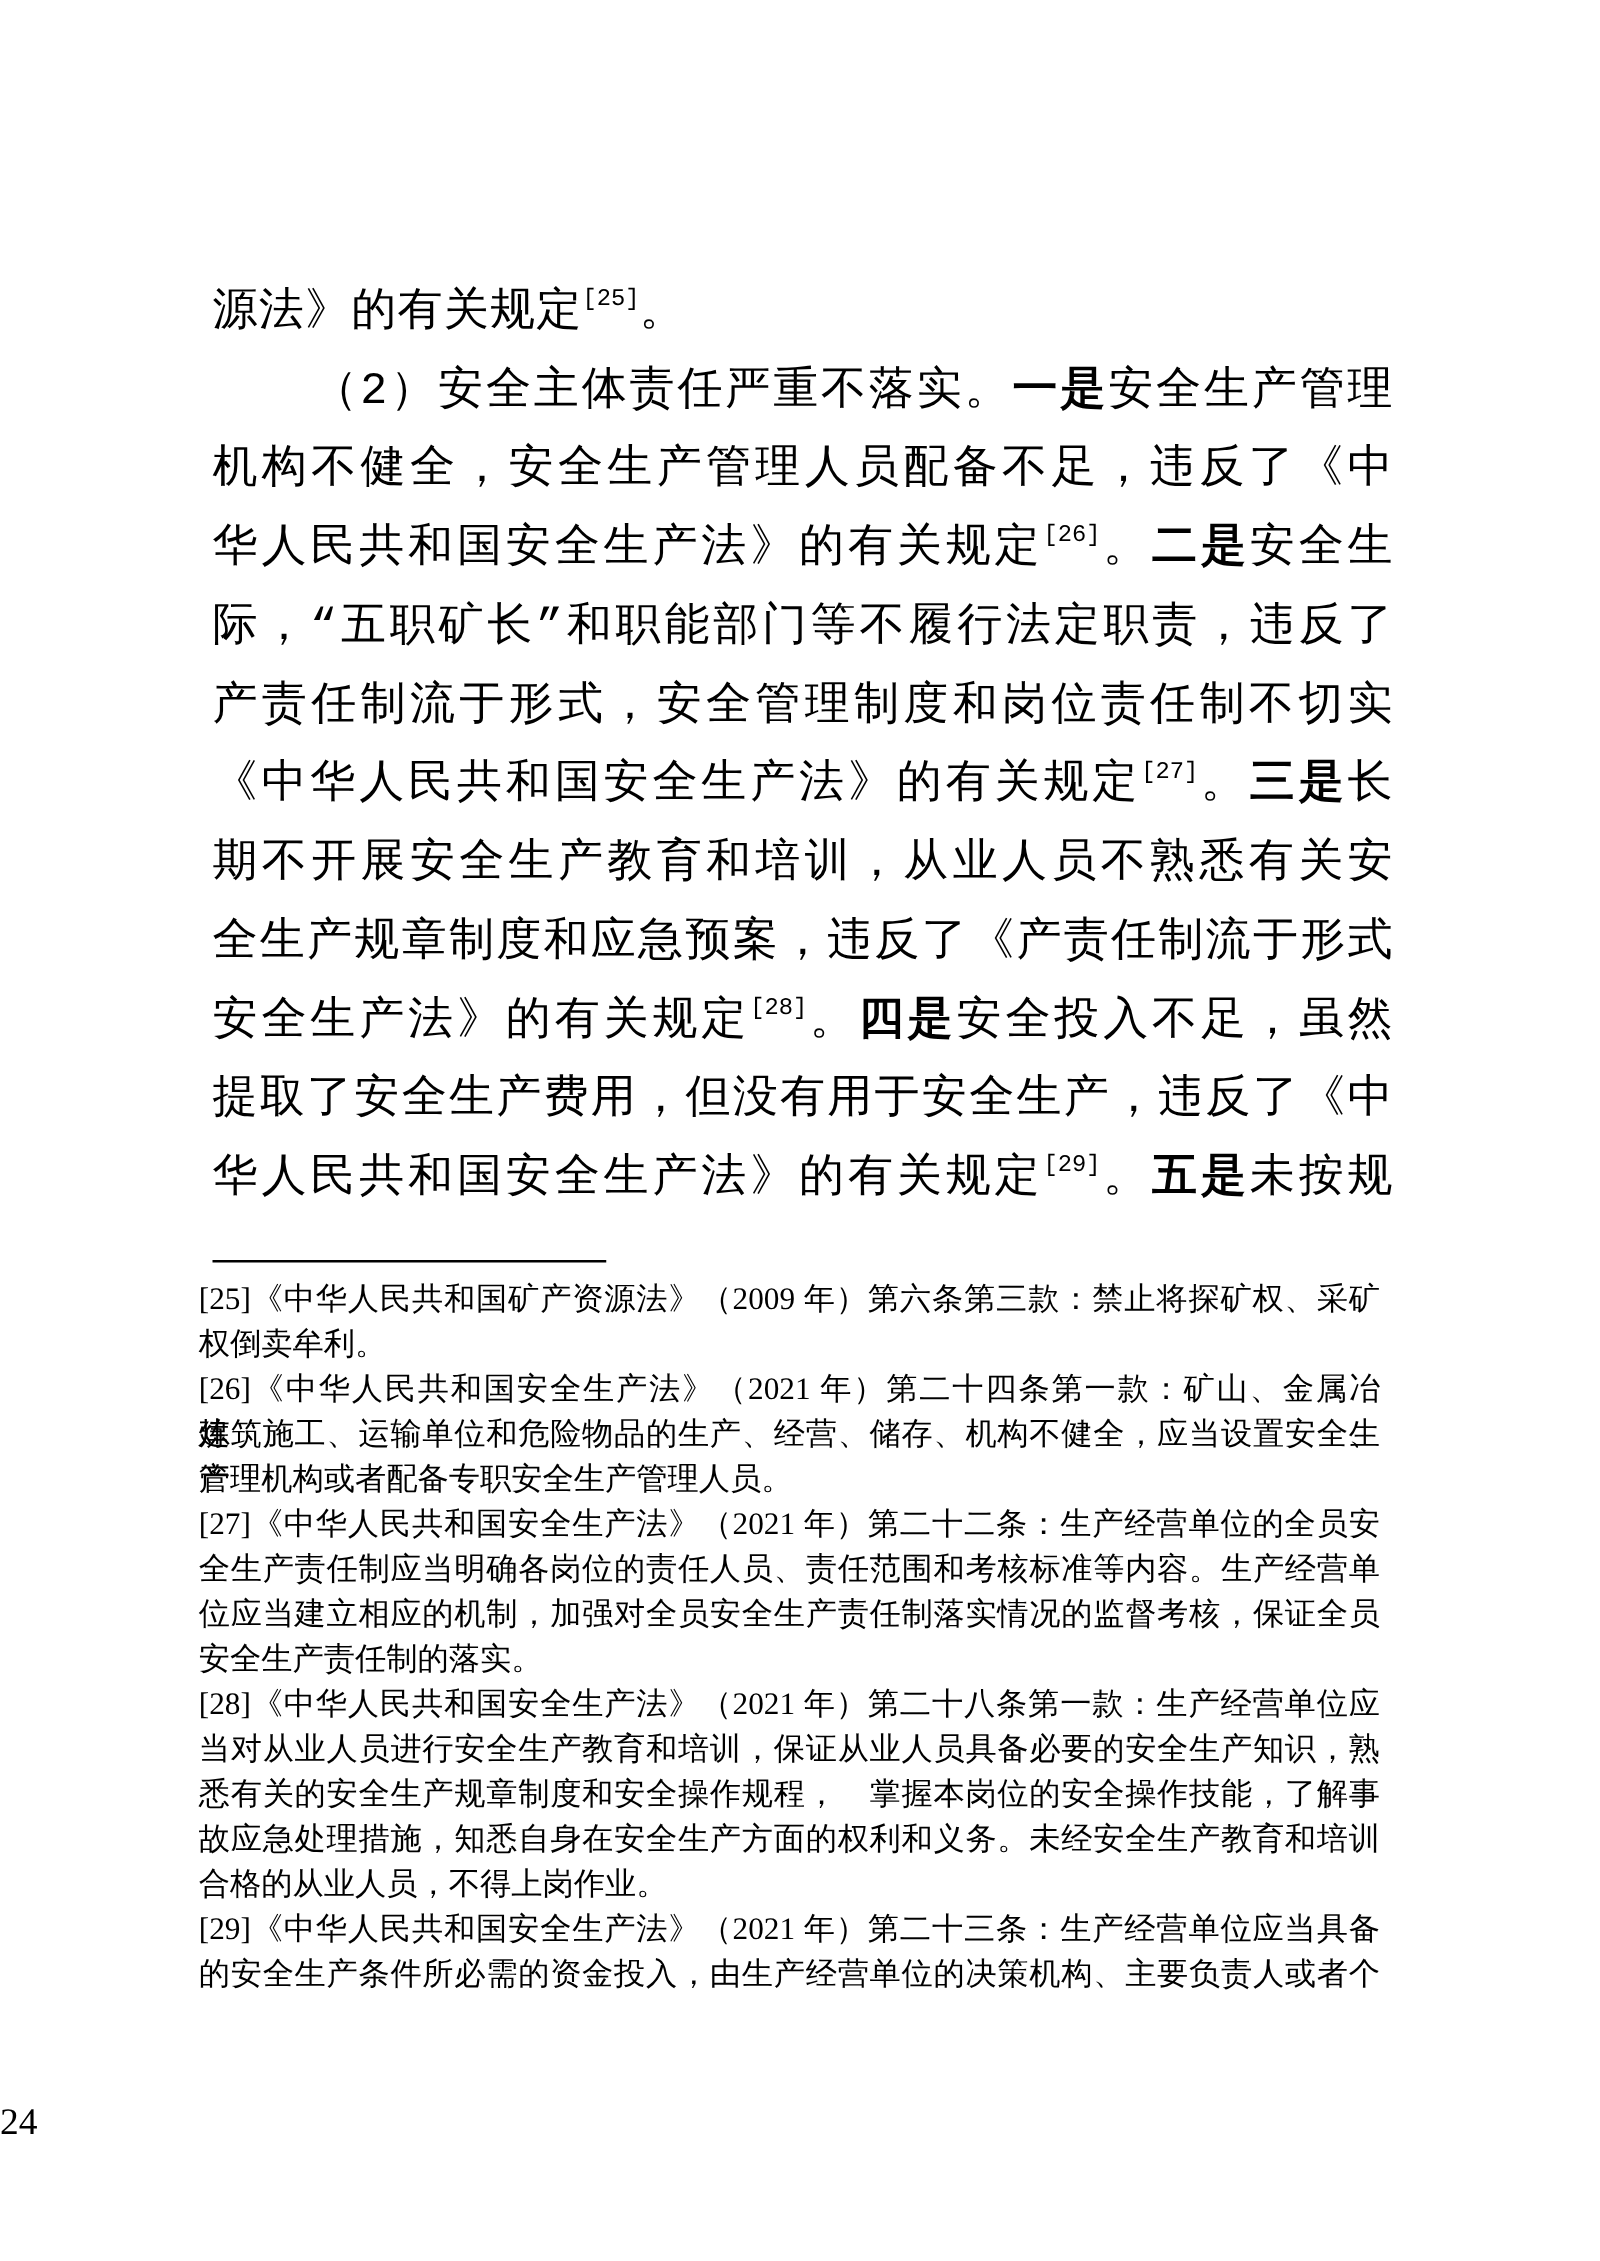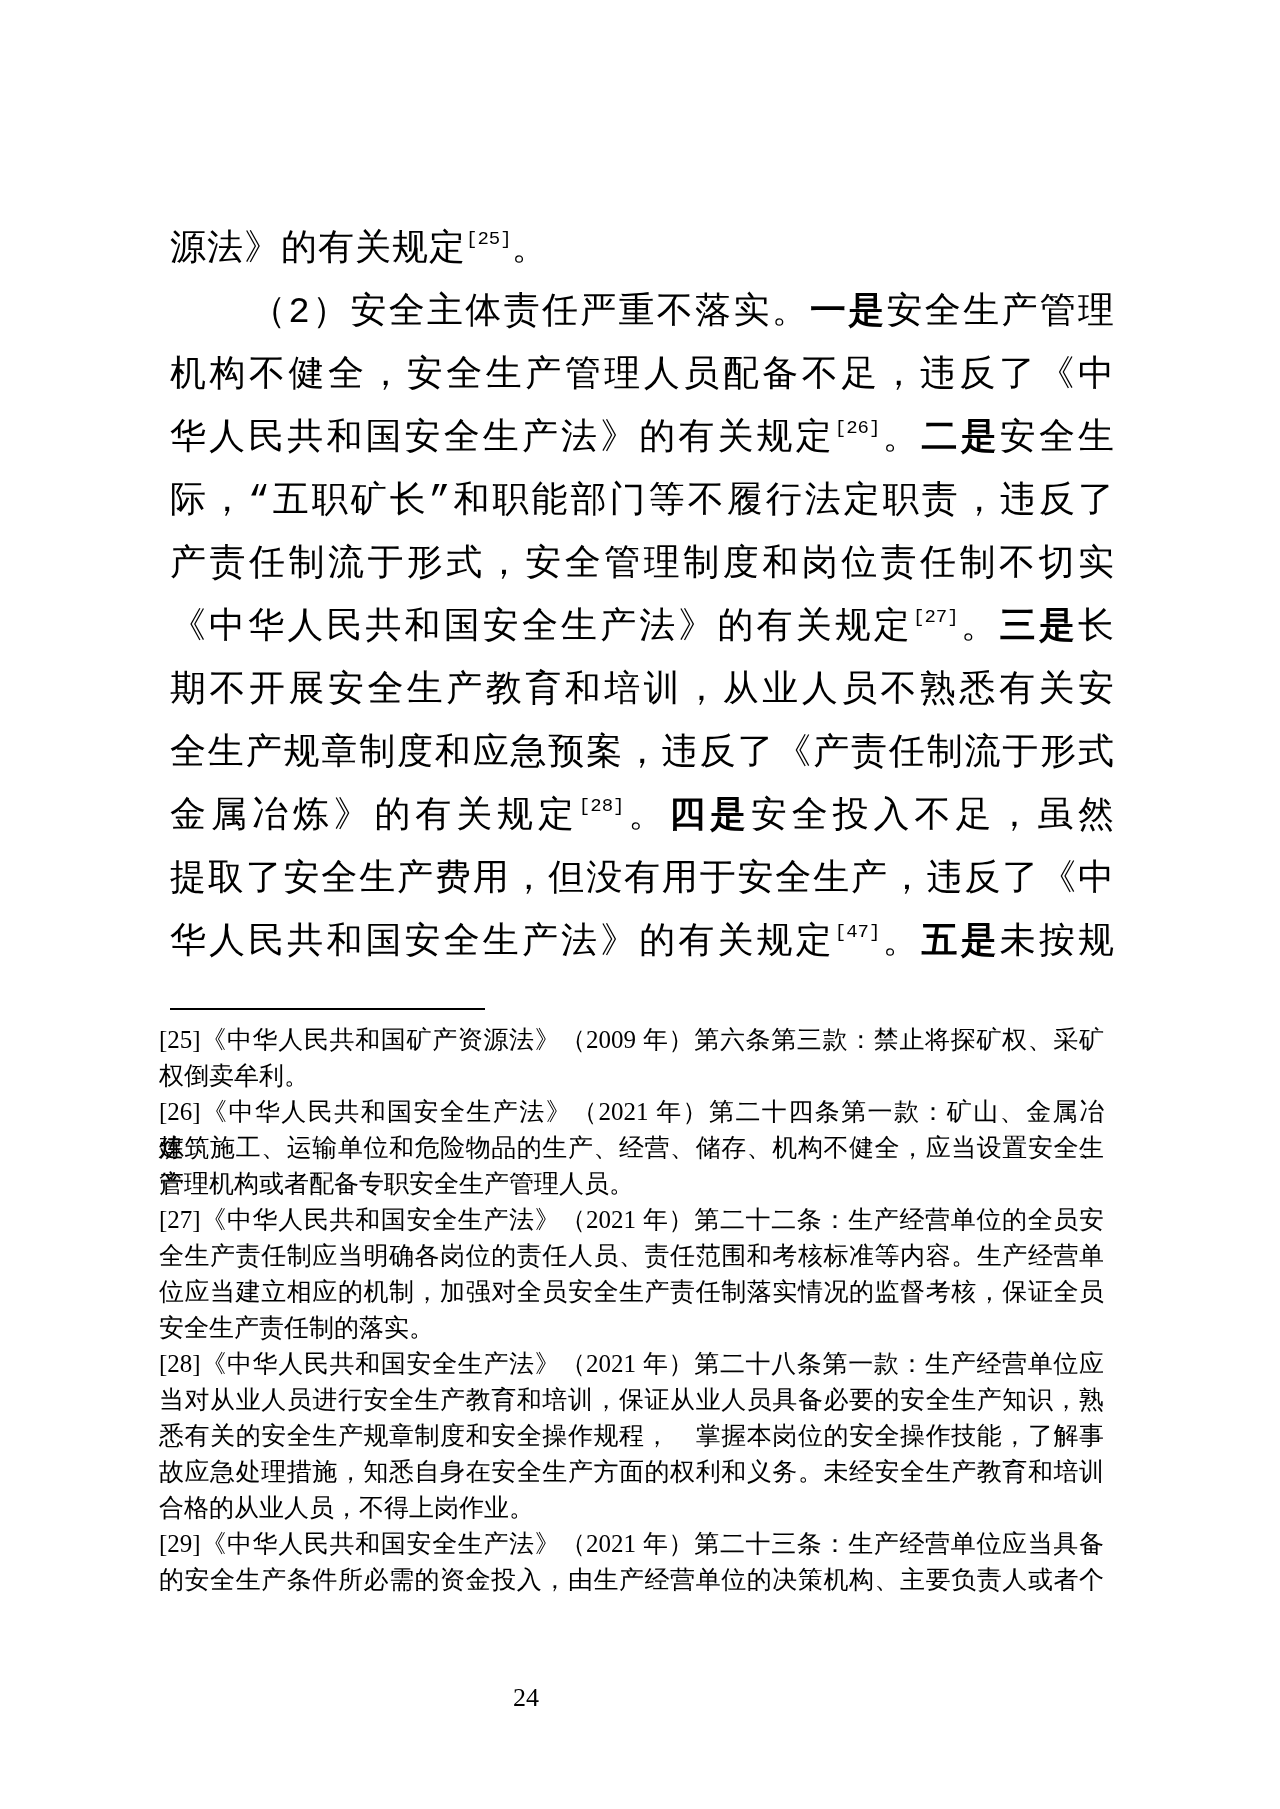--- a/index.html
+++ b/index.html
@@ -76,42 +76,42 @@
   }
   .fn-line.flush-left {
     text-align-last: left;
   }
   
   .page-number {
     position: absolute;
     left: 0;
     top: 1680px;
     width: 1052px;
-    text-align: center;
-    font-size: 26px;
+    text-align: left;
+    font-size: 30px;
     line-height: 36px;
   }
 </style>
 </head>
 <body>
 
 <div class="page">
   <div class="body-text">
       <div class="body-line flush-left"><span>源法》的有关规定</span><span class="seg-sup">[25]</span><span>。</span></div>
       <div class="body-line indent"><span>（2）安全主体责任严重不落实。</span><span class="seg-bold">一是</span><span>安全生产管理</span></div>
       <div class="body-line"><span>机构不健全，安全生产管理人员配备不足，违反了《中</span></div>
       <div class="body-line"><span>华人民共和国安全生产法》的有关规定</span><span class="seg-sup">[26]</span><span>。</span><span class="seg-bold">二是</span><span>安全生</span></div>
       <div class="body-line"><span>际，“五职矿长”和职能部门等不履行法定职责，违反了</span></div>
       <div class="body-line"><span>产责任制流于形式，安全管理制度和岗位责任制不切实</span></div>
       <div class="body-line"><span>《中华人民共和国安全生产法》的有关规定</span><span class="seg-sup">[27]</span><span>。</span><span class="seg-bold">三是</span><span>长</span></div>
       <div class="body-line"><span>期不开展安全生产教育和培训，从业人员不熟悉有关安</span></div>
       <div class="body-line"><span>全生产规章制度和应急预案，违反了《产责任制流于形式</span></div>
-      <div class="body-line"><span>金属冶炼》的有关规定</span><span class="seg-sup">[28]</span><span>。</span><span class="seg-bold">四是</span><span>安全投入不足，虽然</span></div>
+      <div class="body-line"><span>安全生产法》的有关规定</span><span class="seg-sup">[28]</span><span>。</span><span class="seg-bold">四是</span><span>安全投入不足，虽然</span></div>
       <div class="body-line"><span>提取了安全生产费用，但没有用于安全生产，违反了《中</span></div>
-      <div class="body-line"><span>华人民共和国安全生产法》的有关规定</span><span class="seg-sup">[47]</span><span>。</span><span class="seg-bold">五是</span><span>未按规</span></div>
+      <div class="body-line"><span>华人民共和国安全生产法》的有关规定</span><span class="seg-sup">[29]</span><span>。</span><span class="seg-bold">五是</span><span>未按规</span></div>
     </div>
   <div class="footnote-separator"></div>
   <div class="footnotes">
       <div>
         <div class="fn-line">[25]《中华人民共和国矿产资源法》（2009 年）第六条第三款：禁止将探矿权、采矿</div>
         <div class="fn-line flush-left">权倒卖牟利。</div>
       </div>
       <div>
         <div class="fn-line">[26]《中华人民共和国安全生产法》（2021 年）第二十四条第一款：矿山、金属冶炼、</div>
         <div class="fn-line">建筑施工、运输单位和危险物品的生产、经营、储存、机构不健全，应当设置安全生产</div>

